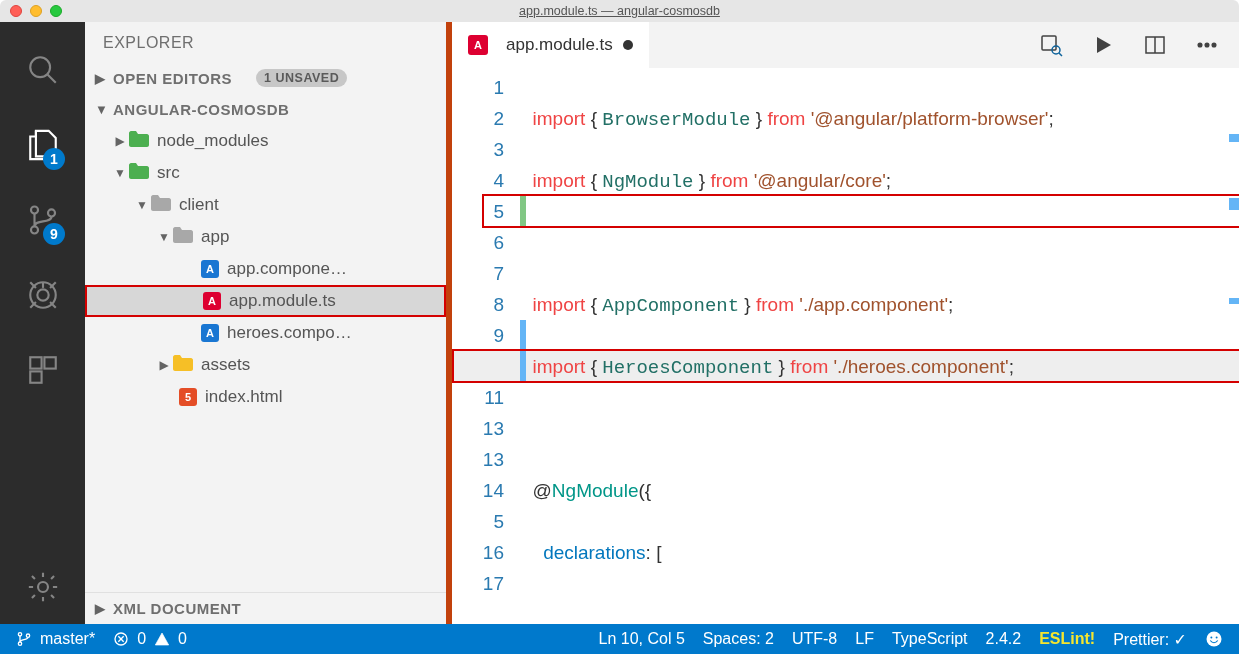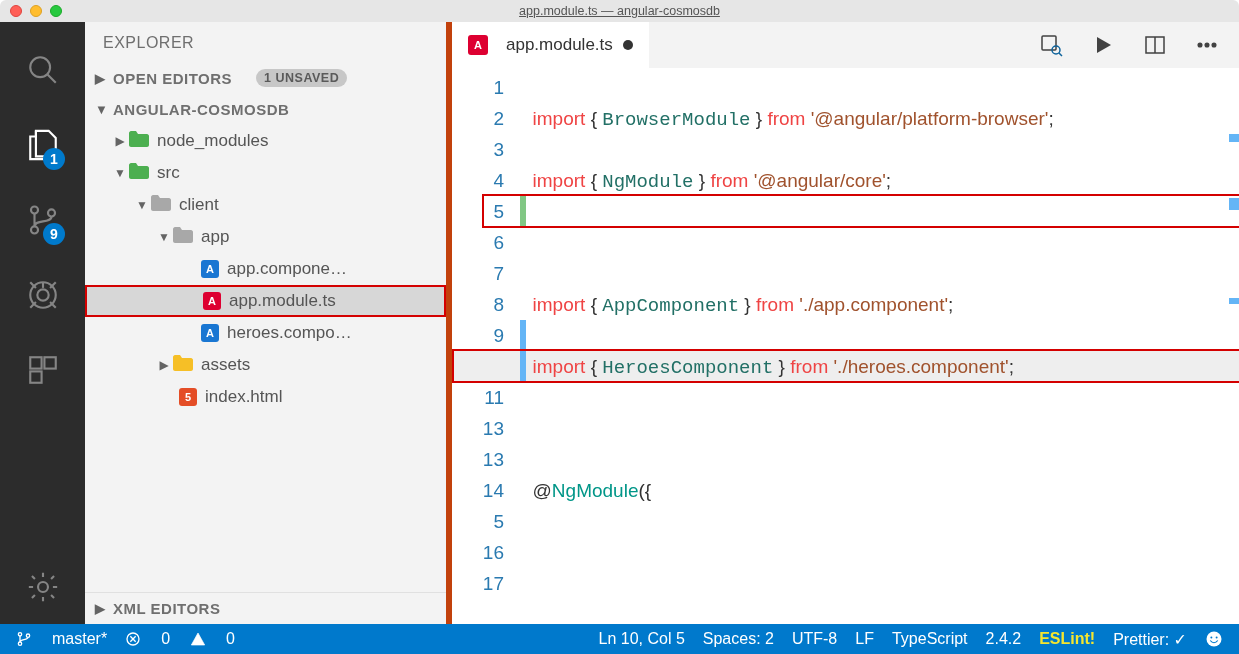--- a/index.html
+++ b/index.html
@@ -65,21 +65,21 @@
 .tok-str{ color:#a0522d;}
 .tok-pun{ color:#333;}
 .tok-attr{ color:#0277bd;}
 .tok-dec{ color:#009688;}
 .hl10{ position:absolute; left:0; top:283px; height:31px; width:100%; background:#eeeeee;}
 .red-box-editor{ position:absolute; border:2px solid #d40000; pointer-events:none;}
 .minimap{ position:absolute; right:0; top:0; width:10px; height:100%;}
 .minimap span{position:absolute; right:0; width:10px; background:#64b5f6;}
 
 .statusbar{ height:30px; background:#0079cc; color:#fff; display:flex; align-items:center; font-size:16px; padding:0 10px; gap:6px;}
-.statusbar .grp{ display:flex; align-items:center; gap:20px; padding:0 6px; cursor:pointer;}
+.statusbar .grp{ display:flex; align-items:center; gap:8px; padding:0 6px; cursor:pointer;}
 .statusbar .spacer{flex:1;}
 .eslint{color:#f5e62e; font-weight:600;}
 </style>
 </head>
 <body>
 
 <div class="titlebar">
   <div class="traffic">
     <span class="tl-close"></span>
     <span class="tl-min"></span>
@@ -199,21 +199,21 @@
             </svg></span>
         <span class="tree-label">assets</span>
       </div>
       <div class="tree-item pad-4">
         <span class="icon-sq icon-html">5</span>
         <span class="tree-label">index.html</span>
       </div>
     </div>
     <div class="sect-head" style="margin-top:auto;border-top:1px solid #e0e0e0">
       <span class="chev">▶</span>
-      <span>XML EDITORS</span>
+      <span>XML DOCUMENT</span>
     </div>
   </div>
 
   <div class="editor">
     <div class="tabbar">
       <div class="tab">
         <span class="icon-sq icon-ng" style="width:20px;height:20px">A</span>
         <span>app.module.ts</span>
         <span class="dirty-dot"></span>
       </div>
@@ -262,20 +262,21 @@
           <div>17</div>
       </div>
       <div class="lines">
 <div>  <span class="tok-kw">import</span> <span class="tok-pun">{ </span><span class="tok-type">BrowserModule</span><span class="tok-pun"> }</span> <span class="tok-kw">from</span> <span class="tok-str">'@angular/platform-browser'</span><span class="tok-pun">;</span></div>
 <div>  <span class="tok-kw">import</span> <span class="tok-pun">{ </span><span class="tok-type">NgModule</span><span class="tok-pun"> }</span> <span class="tok-kw">from</span> <span class="tok-str">'@angular/core'</span><span class="tok-pun">;</span></div>
 <div> </div>
 <div>  <span class="tok-kw">import</span> <span class="tok-pun">{ </span><span class="tok-type">AppComponent</span><span class="tok-pun"> }</span> <span class="tok-kw">from</span> <span class="tok-str">'./app.component'</span><span class="tok-pun">;</span></div>
 <div>  <span class="tok-kw">import</span> <span class="tok-pun">{ </span><span class="tok-type">HeroesComponent</span><span class="tok-pun"> }</span> <span class="tok-kw">from</span> <span class="tok-str">'./heroes.component'</span><span class="tok-pun">;</span></div>
 <div> </div>
 <div>  <span class="tok-pun">@</span><span class="tok-dec">NgModule</span><span class="tok-pun">({</span></div>
+<div>    <span class="tok-attr">declarations</span><span class="tok-pun">: [</span></div>
 
 
 
 
 
 
 
 
       </div>
       <div class="red-box-editor" style="left:30px; top:126px; width:790px; height:34px"></div>

